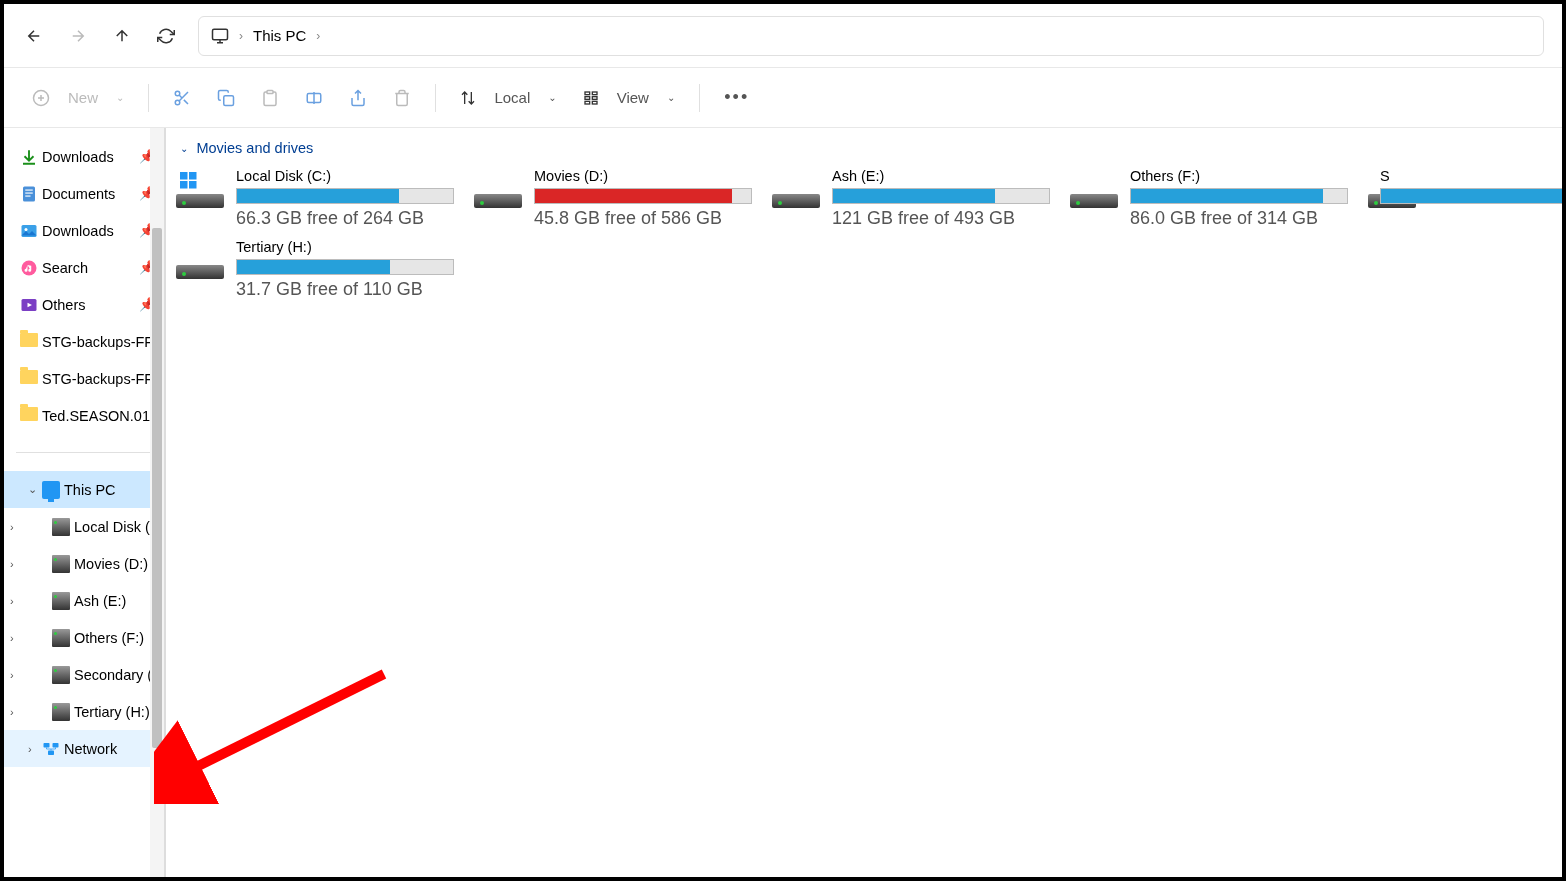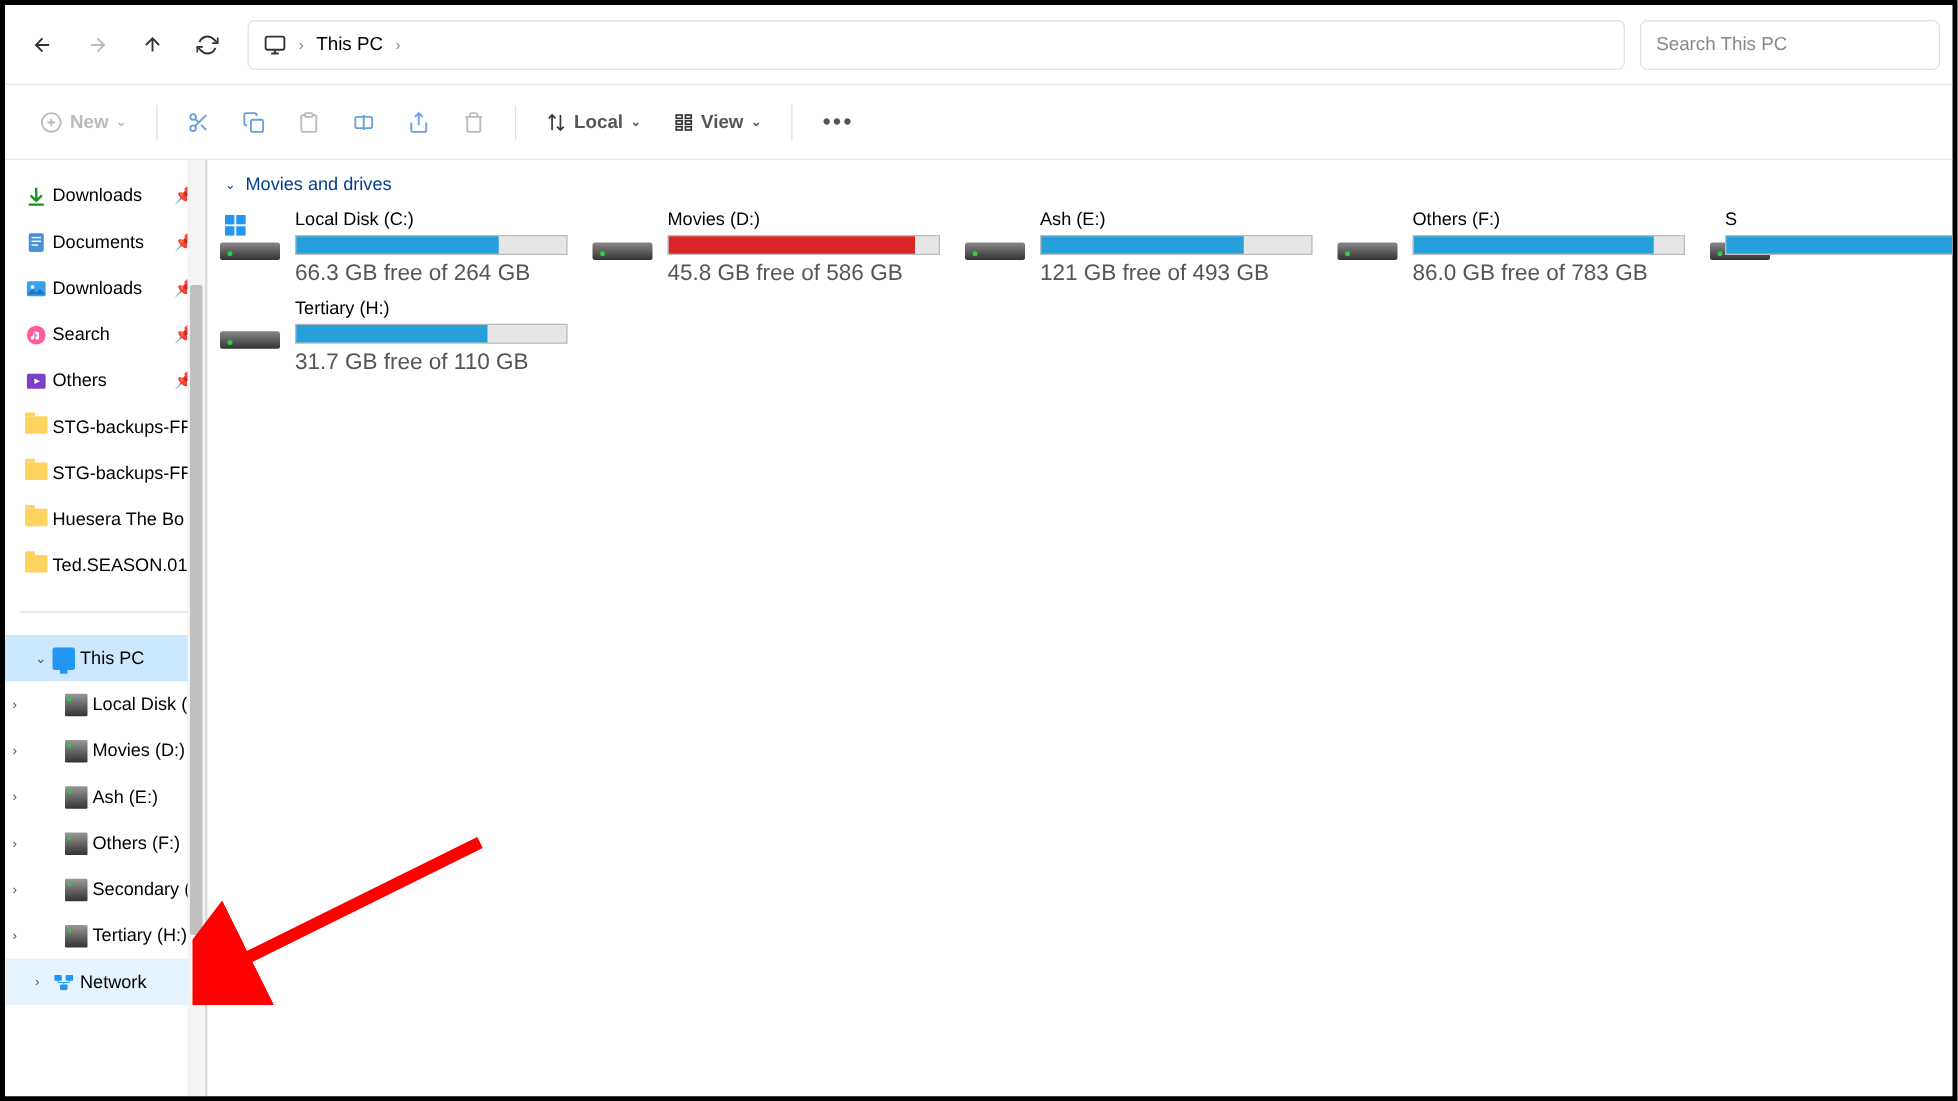--- a/index.html
+++ b/index.html
@@ -5,21 +5,21 @@
 * { box-sizing: border-box; margin: 0; padding: 0; font-family: "Segoe UI", sans-serif; }
 body { width: 1566px; height: 881px; background: #fff; border: 4px solid #000; overflow: hidden; position: relative; }
 .addr-bar { height: 64px; display: flex; align-items: center; padding: 0 10px; border-bottom: 1px solid #e8e8e8; gap: 4px; }
 .nav-btn { width: 40px; height: 40px; display: flex; align-items: center; justify-content: center; border-radius: 4px; color: #555; font-size: 18px; }
 .nav-btn.disabled { color: #bbb; }
 .addr-path { flex: 1; height: 40px; border: 1px solid #e0e0e0; border-radius: 6px; display: flex; align-items: center; padding: 0 12px; gap: 10px; margin: 0 8px; }
 .addr-path .sep { color: #888; font-size: 12px; }
 .addr-path .loc { font-size: 15px; }
 .search-box { width: 240px; height: 40px; border: 1px solid #e0e0e0; border-radius: 6px; padding: 0 12px; font-size: 15px; color: #888; display: flex; align-items: center; }
 .toolbar { height: 60px; display: flex; align-items: center; padding: 0 18px; gap: 6px; border-bottom: 1px solid #e8e8e8; }
-.tb-btn { height: 40px; padding: 0 10px; display: flex; align-items: center; gap: 6px; color: #555; font-size: 15px; border-radius: 4px; font-weight: bold; }
+.tb-btn { height: 40px; padding: 0 10px; display: flex; align-items: center; gap: 18px; color: #555; font-size: 15px; border-radius: 4px; }
 .tb-btn.disabled { color: #bbb; }
 .tb-sep { width: 1px; height: 28px; background: #e0e0e0; margin: 0 8px; }
 .main { display: flex; height: calc(100% - 124px); }
 .sidebar { width: 162px; border-right: 2px solid #ddd; overflow: hidden; position: relative; padding-top: 10px; }
 .sb-item { height: 37px; display: flex; align-items: center; padding: 0 8px 0 38px; font-size: 14.5px; white-space: nowrap; position: relative; }
 .sb-item .pin { position: absolute; right: 8px; color: #666; font-size: 13px; }
 .sb-item .ico { position: absolute; left: 38px; width: 18px; height: 18px; }
 .sb-item.indent0 { padding-left: 38px; text-align: center; }
 .sb-item.indent0 .ico { left: 16px; }
 .sb-item.indent1 { padding-left: 60px; }
@@ -83,23 +83,20 @@
   </div>
   <div class="addr-path">
     <svg width="18" height="18" viewBox="0 0 24 24" fill="none" stroke="#333" stroke-width="2">
         <rect x="2" y="3" width="20" height="14" rx="2"></rect>
         <path d="M8 21h8M12 17v4"></path>
       </svg>
     <span class="sep">›</span>
     <span class="loc">This PC</span>
     <span class="sep">›</span>
   </div>
-  <div class="search-box">
-      <span>Search This PC</span>
-    </div>
 </div>
 
 <div class="toolbar">
   <div class="tb-btn disabled">
     <svg width="18" height="18" viewBox="0 0 24 24" fill="none" stroke="#bbb" stroke-width="2">
         <circle cx="12" cy="12" r="10"></circle>
         <path d="M12 8v8M8 12h8"></path>
       </svg>
     <span>New</span>
     <span style="font-size:10px">⌄</span>
@@ -211,24 +208,20 @@
           <span>Others</span>
           <span class="pin">📌</span>
         </div>
         <div class="sb-item indent0">
           <span class="ico"><span class="ico-folder"></span></span>
           <span>STG-backups-FF</span>
         </div>
         <div class="sb-item indent0">
           <span class="ico"><span class="ico-folder"></span></span>
           <span>STG-backups-FF</span>
-        </div>
-        <div class="sb-item indent0">
-          <span class="ico"><span class="ico-folder"></span></span>
-          <span>Huesera The Bo</span>
         </div>
         <div class="sb-item indent0">
           <span class="ico"><span class="ico-folder"></span></span>
           <span>Ted.SEASON.01.</span>
         </div>
       </div>
     <div class="sb-divider"></div>
     <div class="sb-item indent1 selected">
       <span class="chev">⌄</span>
       <span class="ico ico-monitor"></span>
@@ -335,21 +328,21 @@
         <div class="drive">
           <div class="drive-icon">
             <div class="body"></div>
             <div class="led"></div>
           </div>
           <div class="drive-info">
             <div class="drive-name">Others (F:)</div>
             <div class="drive-bar">
               <div class="drive-fill" style="width:89%"></div>
             </div>
-            <div class="drive-free">86.0 GB free of 783 GB</div>
+            <div class="drive-free">86.0 GB free of 314 GB</div>
           </div>
         </div>
         <div class="drive" style="width: 60px;">
           <div class="drive-icon">
             <div class="body"></div>
             <div class="led"></div>
           </div>
           <div class="drive-info">
             <div class="drive-name">S</div>
             <div class="drive-bar">

